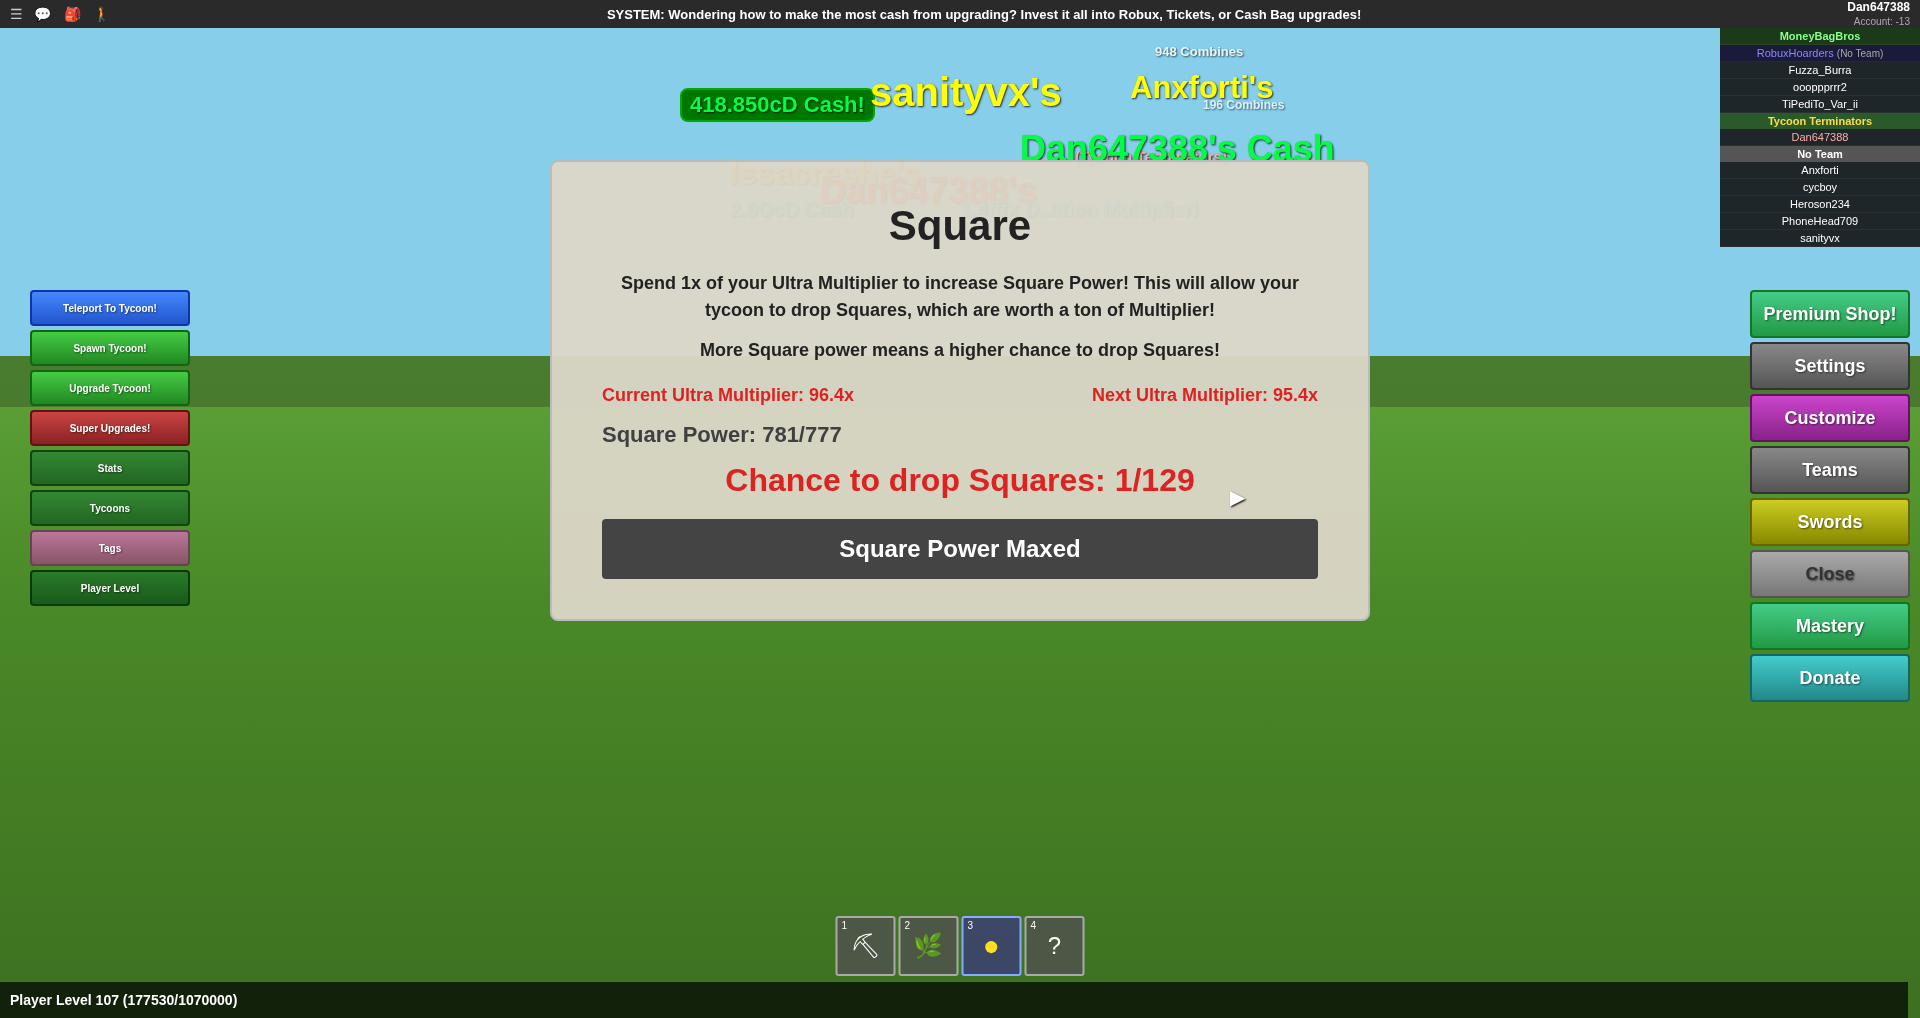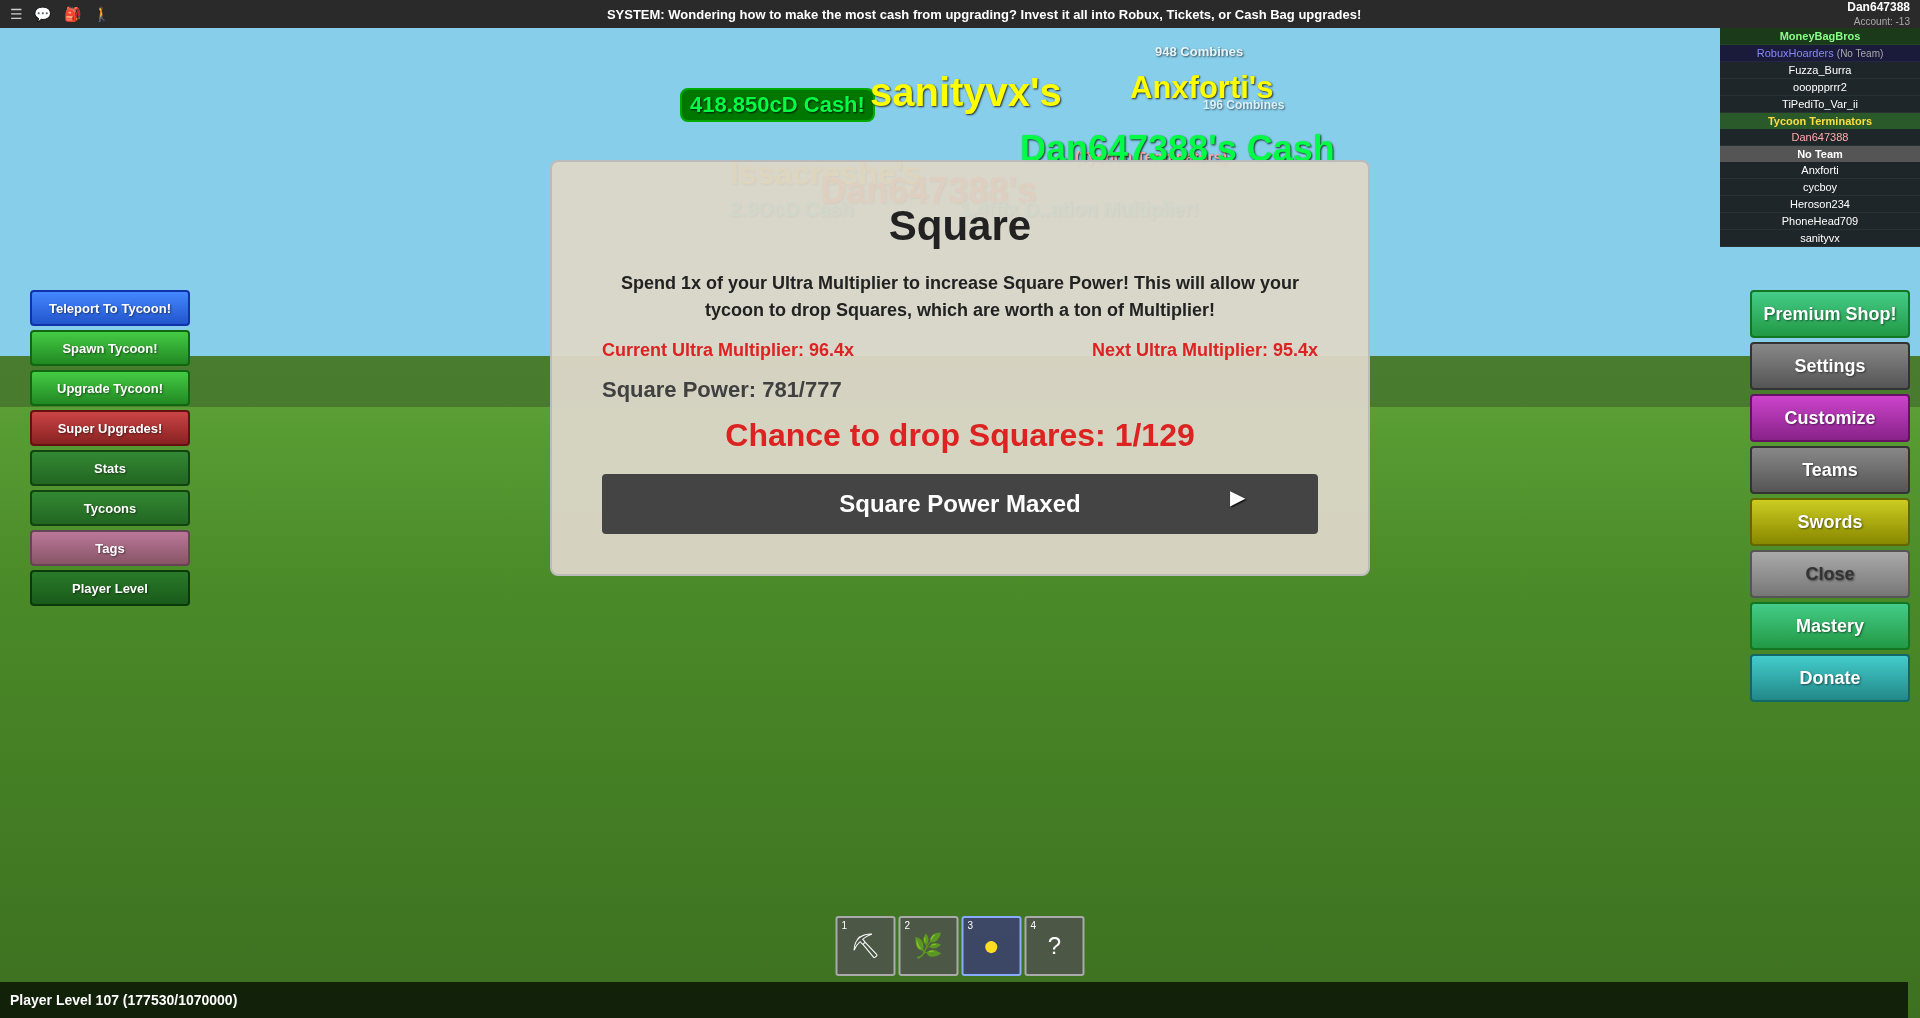--- a/index.html
+++ b/index.html
@@ -82,21 +82,21 @@
       flex-direction: column;
       gap: 4px;
       z-index: 50;
     }
 
     .sidebar-btn {
       width: 160px;
       height: 36px;
       border: none;
       border-radius: 4px;
-      font-size: 13px;
+      font-size: 10px;
       font-weight: bold;
       cursor: pointer;
       color: #fff;
       text-shadow: 1px 1px 2px rgba(0,0,0,0.5);
     }
 
     .btn-blue { background: linear-gradient(180deg, #4488ff, #2255cc); border: 2px solid #1133aa; }
     .btn-green { background: linear-gradient(180deg, #44cc44, #228822); border: 2px solid #116611; }
     .btn-red { background: linear-gradient(180deg, #cc4444, #882222); border: 2px solid #661111; }
     .btn-dark-green { background: linear-gradient(180deg, #338833, #226622); border: 2px solid #114411; }
@@ -407,20 +407,21 @@
   <button class="right-btn rbtn-swords">Swords</button>
   <button class="right-btn rbtn-close">Close</button>
   <button class="right-btn rbtn-mastery">Mastery</button>
   <button class="right-btn rbtn-donate">Donate</button>
 </div>
 
 <div id="modal-overlay">
   <div id="modal">
     <div id="modal-title">Square</div>
     <div id="modal-description">Spend 1x of your Ultra Multiplier to increase Square Power! This will allow your tycoon to drop Squares, which are worth a ton of Multiplier!</div>
+    <div id="modal-secondary-desc">More Square power means a higher chance to drop Squares!</div>
     <div id="modal-multipliers">
       <span class="multiplier-label">Current Ultra Multiplier: 96.4x</span>
       <span class="multiplier-label">Next Ultra Multiplier: 95.4x</span>
     </div>
     <div id="square-power">Square Power: 781/777</div>
     <div id="drop-chance">Chance to drop Squares: 1/129</div>
     <button id="action-button">Square Power Maxed</button>
   </div>
 </div>
 

